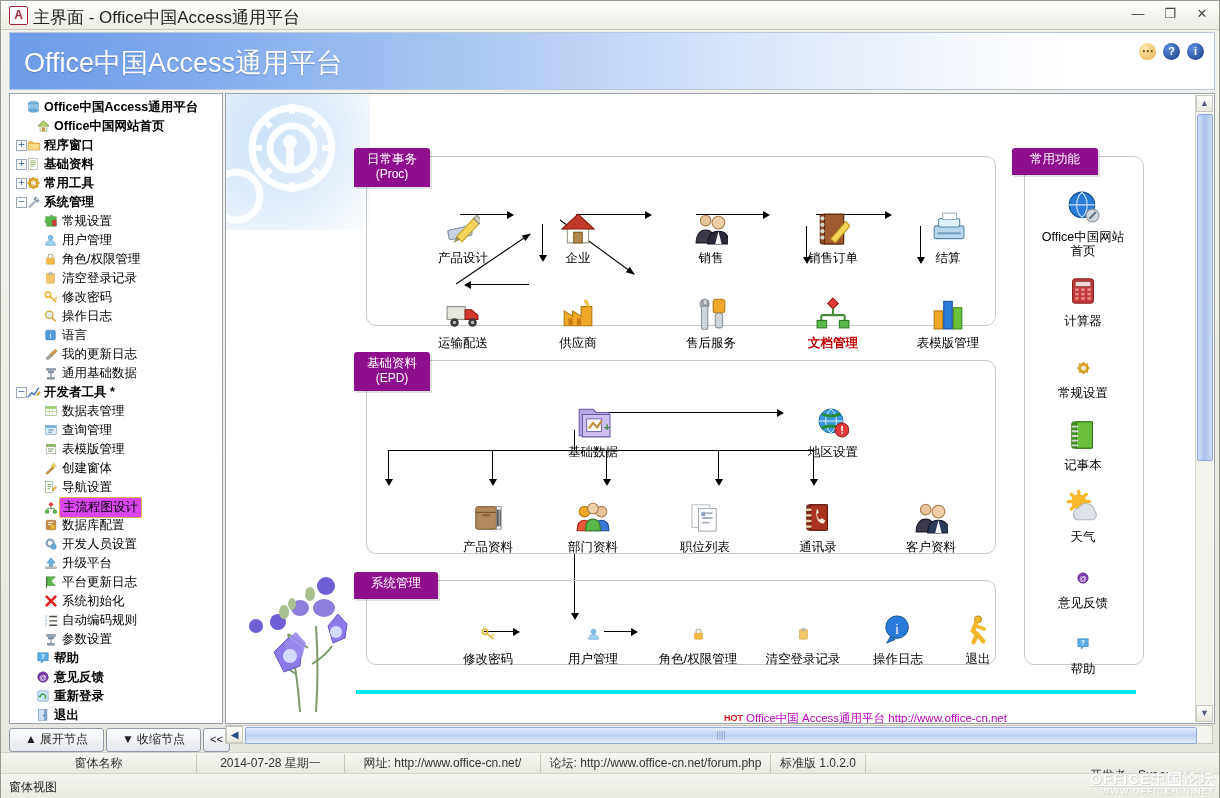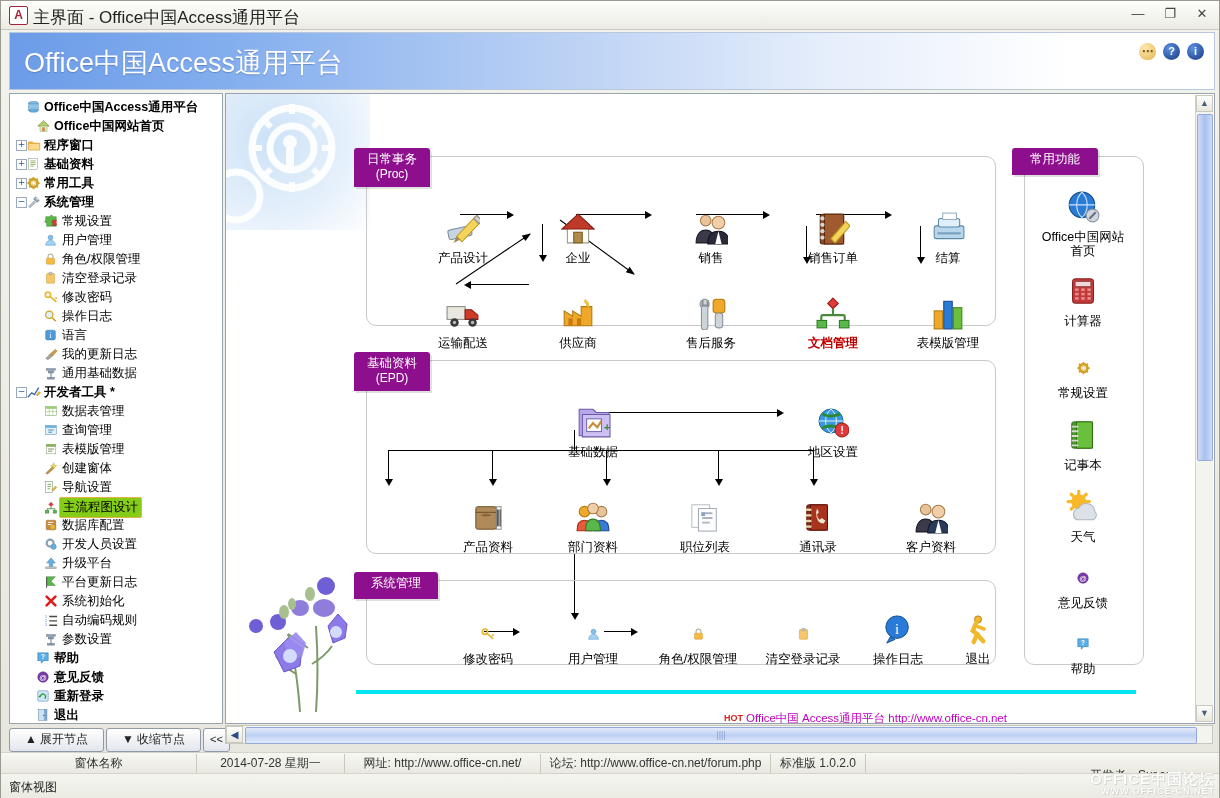--- a/index.html
+++ b/index.html
@@ -40,21 +40,21 @@
 
   
   .tree{position:absolute;left:8px;top:92px;width:212px;height:629px;
         background:#ffffff;border:1px solid #9aa4b0;overflow:hidden;}
   .tnode{position:relative;height:19px;line-height:19px;white-space:nowrap;font-size:12.5px;cursor:default;}
   .tnode .exp{position:absolute;width:9px;height:9px;border:1px solid #9aa9bd;background:#fff;
               font-size:9px;line-height:7px;text-align:center;color:#2a5a9a;top:4px;font-family:"DejaVu Sans",sans-serif;}
   .tnode .ic{display:inline-block;width:16px;height:15px;vertical-align:-3px;margin-right:2px;}
   .tnode .lbl{font-size:12.5px;}
   .bold .lbl{font-weight:bold;}
-  .sel{background:#84cc16;border:1px solid #e3b24a;border-radius:2px;
+  .sel{background:#d946ef;border:1px solid #e3b24a;border-radius:2px;
        display:inline-block;padding:0 3px;margin-left:-3px;}
 
   
   .treebtns{position:absolute;left:8px;top:727px;width:212px;height:24px;}
   .tbtn{position:absolute;height:22px;border:1px solid #8f9aa8;border-radius:3px;
         background:linear-gradient(#ffffff,#e2e6ec);font-size:12px;color:#222;
         text-align:center;line-height:21px;cursor:default;}
   #btn-expand{left:0;width:93px;}
   #btn-collapse{left:97px;width:93px;}
   #btn-shrink{left:194px;width:25px;font-size:11px;}
@@ -117,21 +117,21 @@
              display:flex;align-items:center;font-size:12px;color:#333;}
   .scell{height:19px;line-height:19px;border-right:1px solid #c9c9c0;
          padding:0 8px;white-space:nowrap;overflow:hidden;text-align:center;box-sizing:border-box;}
   .statusrow2{position:absolute;left:0;top:772px;width:1218px;height:25px;
               background:linear-gradient(#f5f5f0,#eaeae2);border-top:1px solid #d4d4ca;
               font-size:12px;color:#222;}
   .statusrow2 .txt{position:absolute;left:8px;top:5px;}
 
   .wmark{position:absolute;right:4px;bottom:2px;text-align:right;line-height:12px;
          color:#ffffff;opacity:.95;font-weight:bold;letter-spacing:1px;}
-  .wmark .l1{font-size:15px;text-shadow:0 0 1px #bbb,1px 1px 0 #d8d8d0;}
+  .wmark .l1{font-size:15px;text-shadow:0 0 1px #bbb,1px 1px 0 #d8d8d0;text-decoration:underline;}
   .wmark .l2{font-size:9px;text-shadow:0 0 1px #bbb,1px 1px 0 #d8d8d0;}
 </style>
 </head>
 <body>
 
 <div class="app">
 
   <div class="titlebar">
     <div class="tb-icon">A</div>
     <div class="tb-title">主界面 - Office中国Access通用平台</div>

